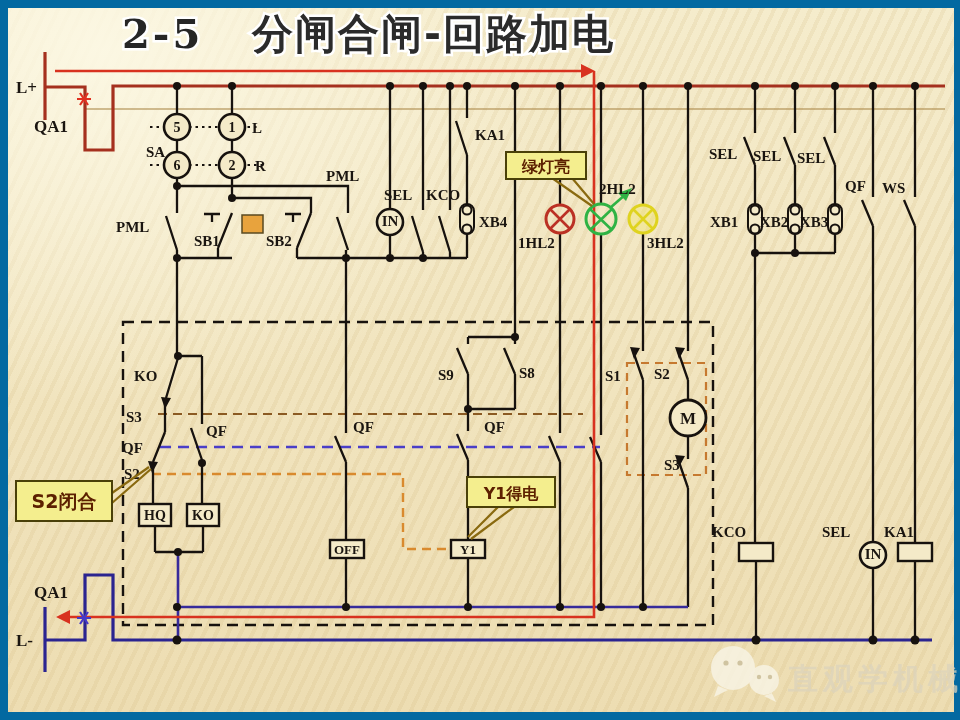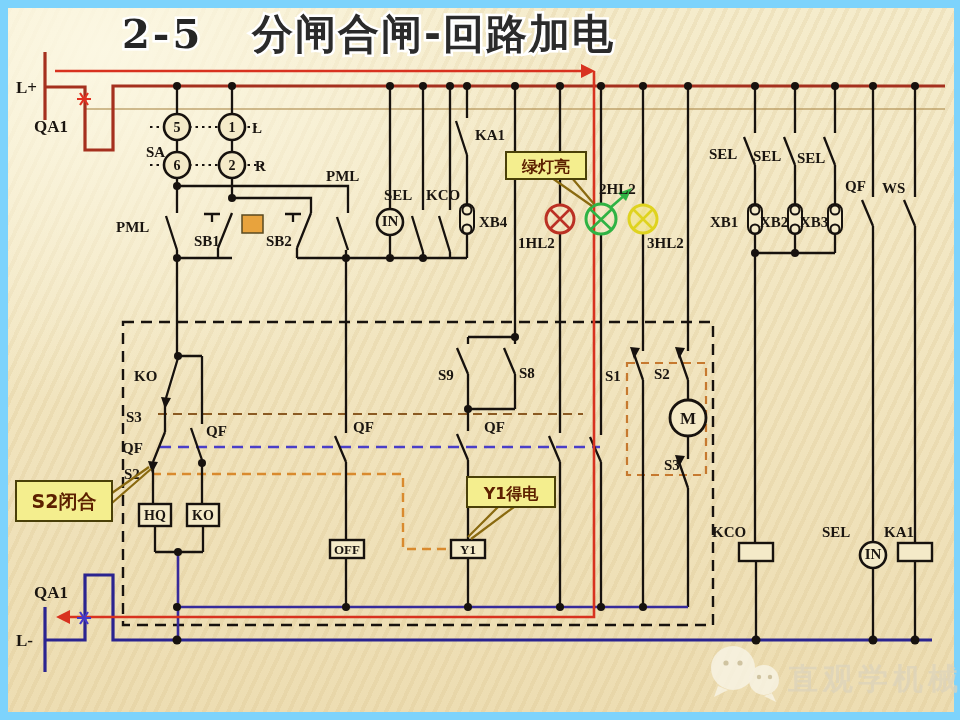--- a/index.html
+++ b/index.html
@@ -1,16 +1,16 @@
 <!DOCTYPE html>
 <html><head>
 <meta charset="utf-8">
 <style>
   html,body{margin:0;padding:0;background:#ffffff;}
-  .stage{position:relative;width:960px;height:720px;background:#7dd3fc;overflow:hidden;
+  .stage{position:relative;width:960px;height:720px;background:#0369a1;overflow:hidden;
          font-family:"Liberation Sans",sans-serif;}
   .slide-bg{position:absolute;left:8px;top:8px;width:946px;height:704px;
     background:
       radial-gradient(ellipse at 10% 6%, rgba(252,248,228,.95) 0%, rgba(252,248,228,0) 38%),
       repeating-linear-gradient(115deg, rgba(205,178,118,.16) 0px, rgba(205,178,118,.16) 4px,
          rgba(0,0,0,0) 4px, rgba(0,0,0,0) 11px),
       linear-gradient(180deg,#F5ECCC 0%, #F1E4BE 55%, #EDDDB2 100%);}
   svg{position:absolute;left:0;top:0;}
   .lbl{font-family:"Liberation Serif","DejaVu Serif",serif;font-weight:bold;font-size:15px;fill:#1A1510;}
   .sm{font-size:13px;} .md{font-size:14px;} .lg{font-size:17px;}

